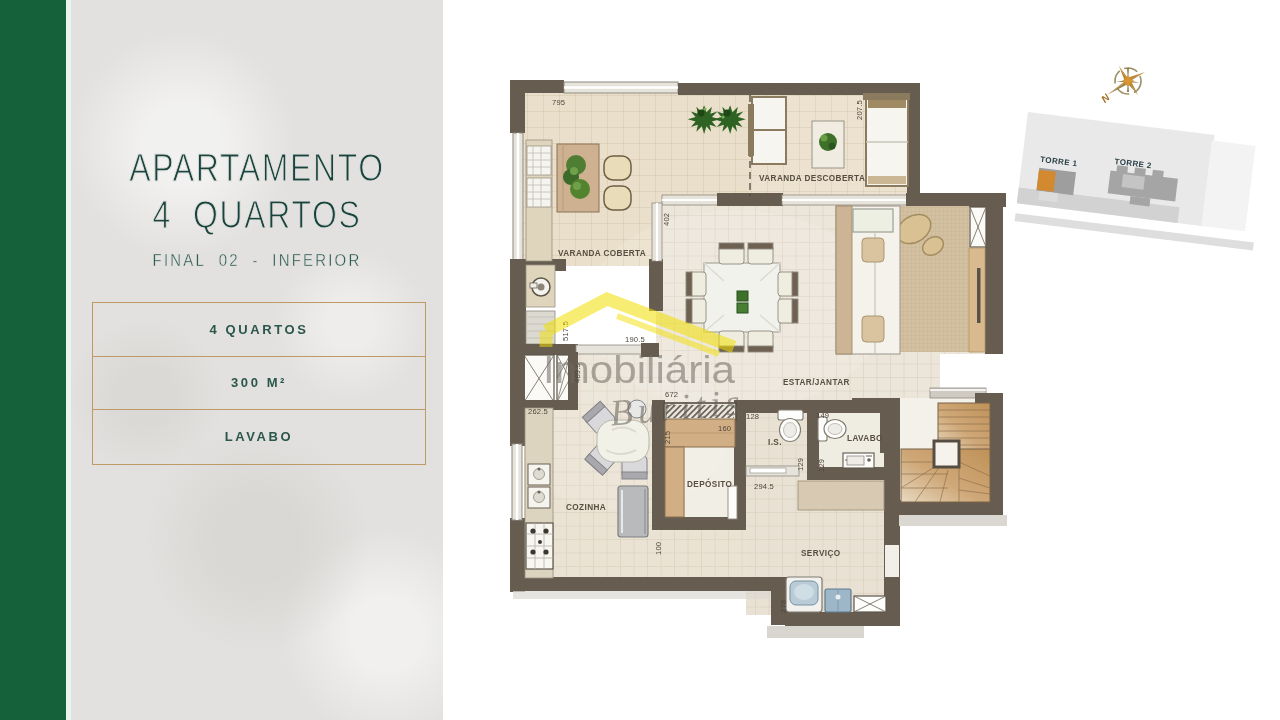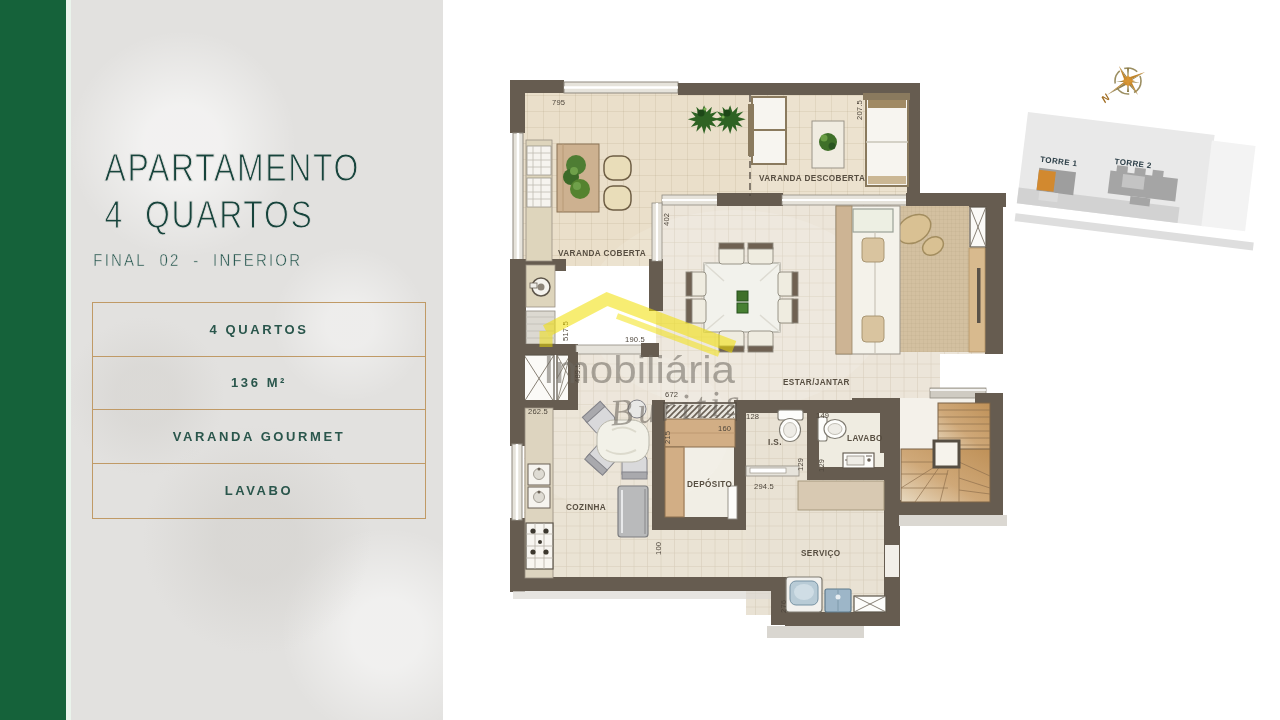--- a/index.html
+++ b/index.html
@@ -6,21 +6,21 @@
   #stage{position:absolute;left:0;top:0;width:1280px;height:720px;}
   .greenbar{position:absolute;left:0;top:0;width:66px;height:720px;background:#15623a;}
   .mint{position:absolute;left:66px;top:0;width:5px;height:720px;background:#eaf4ec;}
   .panel{position:absolute;left:71px;top:0;width:372px;height:720px;
     background:#e2e1df;
     background-image:radial-gradient(circle at 30% 20%, rgba(255,255,255,.55) 0 6%, rgba(255,255,255,0) 18%),
       radial-gradient(circle at 75% 45%, rgba(255,255,255,.4) 0 5%, rgba(255,255,255,0) 16%),
       radial-gradient(circle at 50% 75%, rgba(208,206,202,.5) 0 7%, rgba(208,206,202,0) 20%),
       radial-gradient(circle at 20% 55%, rgba(210,208,204,.45) 0 6%, rgba(210,208,204,0) 16%),
       radial-gradient(circle at 85% 88%, rgba(255,255,255,.5) 0 5%, rgba(255,255,255,0) 15%);}
-  .title{position:absolute;left:71px;top:144px;width:372px;color:#17443c;}
+  .title{position:absolute;left:71px;top:144px;width:372px;text-align:center;color:#17443c;}
   .t1{font-size:39px;letter-spacing:2px;line-height:47px;font-weight:400;transform:scaleX(.82);-webkit-text-stroke:1.1px #e2e1df;}
   .t2{font-size:17px;letter-spacing:2.5px;margin-top:13px;color:#20524a;transform:scaleX(.88);-webkit-text-stroke:0.4px #e2e1df;}
   .lbox{position:absolute;left:92px;top:302px;width:332px;border:1px solid #c09a66;color:#2a564c;}
   .lrow{border-bottom:1px solid #c09a66;display:flex;align-items:center;justify-content:center;text-align:center;
     font-size:13px;font-weight:bold;letter-spacing:2.6px;line-height:16px;}
   .lrow:last-child{border-bottom:none;}
 </style>
 </head>
 <body>
 <div id="stage">
@@ -31,22 +31,21 @@
 
   <div class="panel"></div>
 
   <div class="title">
     <div class="t1">APARTAMENTO<br>4&nbsp;&nbsp;QUARTOS</div>
     <div class="t2">FINAL&nbsp;&nbsp;02&nbsp;&nbsp;-&nbsp;&nbsp;INFERIOR</div>
   </div>
 
   <div class="lbox">
     <div class="lrow" style="height:53px;">4 QUARTOS</div>
-    <div class="lrow" style="height:52px;">136 M²</div>
-    <div class="lrow" style="height:53px;">VARANDA GOURMET</div>
+    <div class="lrow" style="height:52px;">300 M²</div>
     <div class="lrow" style="height:54px;">LAVABO</div>
   </div>
 <svg id="plan" width="1280" height="720" viewBox="0 0 1280 720" style="position:absolute;left:0;top:0;">
 <defs>
   <pattern id="tile" width="13.5" height="13.5" patternUnits="userSpaceOnUse">
     <path d="M13.5 0V13.5H0" fill="none" stroke="rgba(175,158,130,0.35)" stroke-width="1"></path>
   </pattern>
   <pattern id="tileV" width="16" height="16" patternUnits="userSpaceOnUse">
     <path d="M16 0V16H0" fill="none" stroke="rgba(180,160,128,0.38)" stroke-width="1"></path>
   </pattern>

